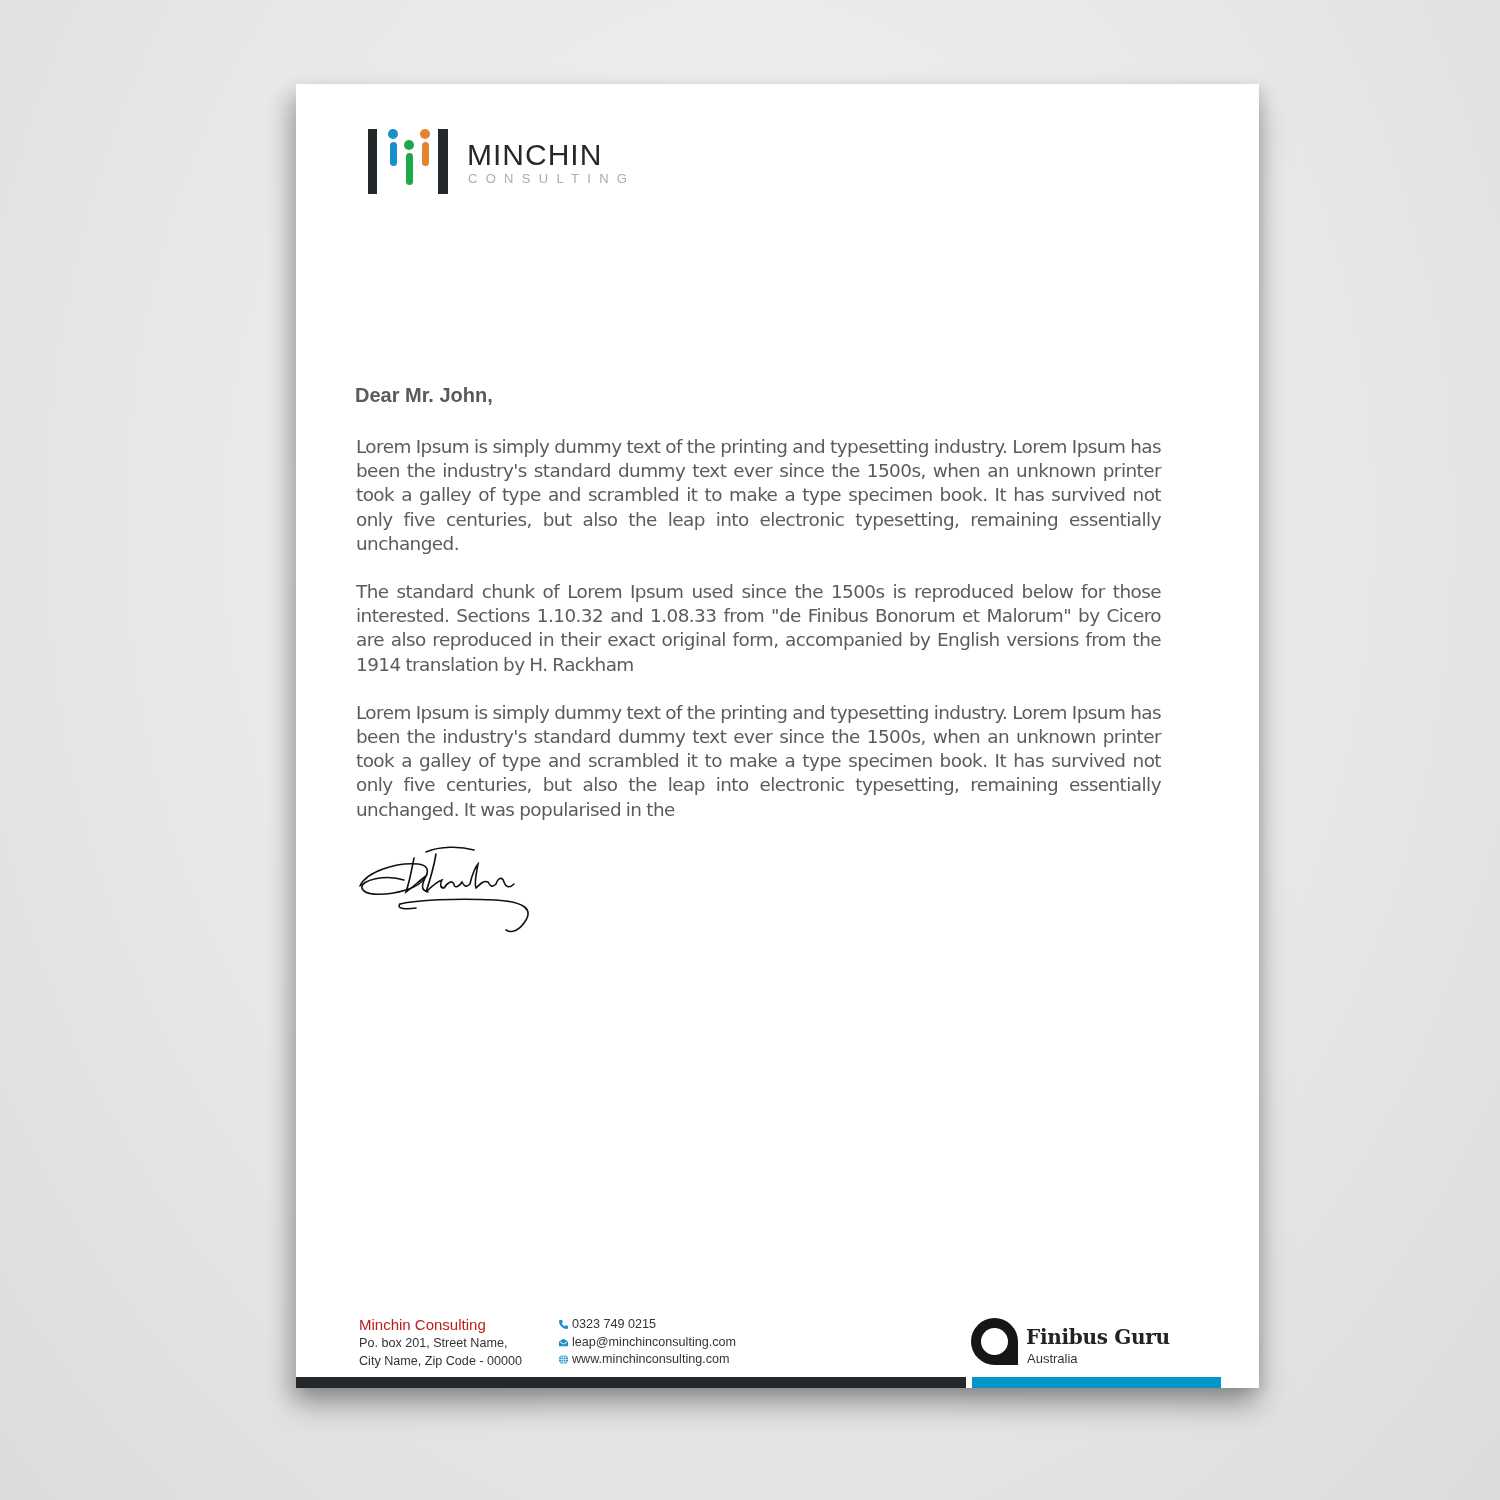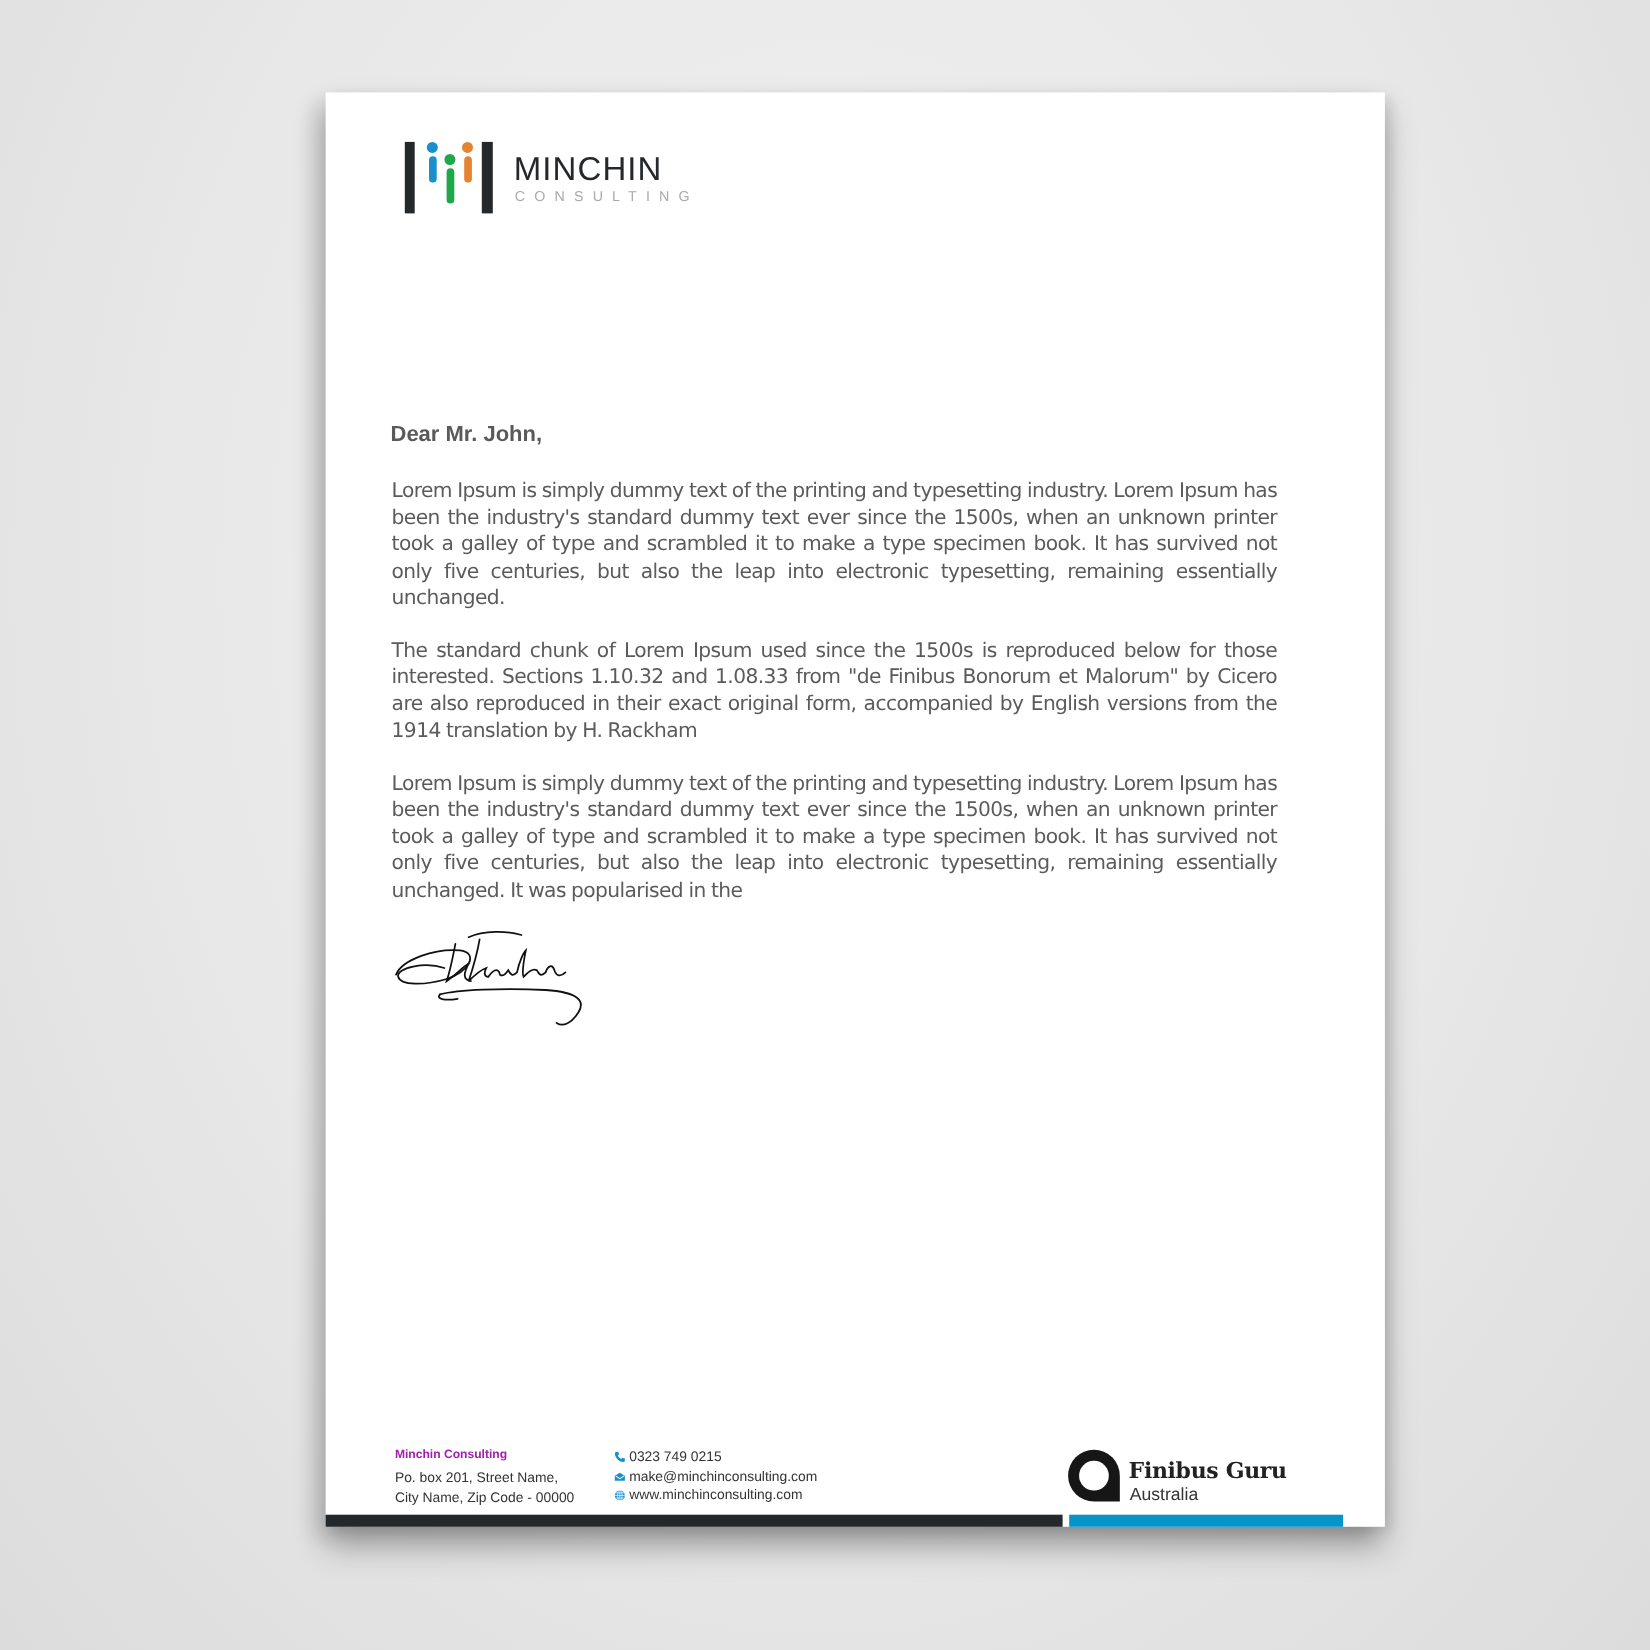--- a/index.html
+++ b/index.html
@@ -47,22 +47,22 @@
   }
   .letter-body { position: absolute; left: 60px; top: 351px; width: 805px; }
   .para {
     margin: 0 0 24px 0; font-size: 18.4px; line-height: 24.2px; color: #5b5b5b;
     text-align: justify; font-family: "DejaVu Sans", sans-serif; letter-spacing: -0.55px;
     word-spacing: -0.5px;
   }
   .signature { position: absolute; left: 60px; top: 760px; width: 180px; height: 95px; }
   
   .footer-company {
-    position: absolute; left: 63px; top: 1232px; font-size: 11px; font-weight: bold;
-    color: #a21caf;
+    position: absolute; left: 63px; top: 1232px; font-size: 15px; font-weight: normal;
+    color: #b91c1c;
   }
   .footer-addr {
     position: absolute; left: 63px; top: 1250px; font-size: 12.6px; line-height: 18px;
     color: #333; 
   }
   .footer-contacts { position: absolute; left: 262px; top: 1232px; font-size: 12.6px; line-height: 17.5px; color: #333; }
   .contact-row { display: flex; align-items: center; height: 17.5px; }
   .contact-row .ic { width: 11px; height: 11px; margin-right: 3px; display: inline-block; position: relative; }
   .rg-logo { position: absolute; left: 675px; top: 1234px; width: 200px; height: 50px; }
   .rg-mark {
@@ -70,21 +70,21 @@
     background: #161616; border-radius: 50% 50% 0 50%;
   }
   .rg-mark::after {
     content: ""; position: absolute; left: 10px; top: 10px; width: 27px; height: 27px;
     background: #fff; border-radius: 50%;
   }
   .rg-name {
     position: absolute; left: 55px; top: 7px; font-family: "DejaVu Serif", serif;
     font-size: 20px; font-weight: bold; color: #222; letter-spacing: -0.3px;
   }
-  .rg-sub { position: absolute; left: 56px; top: 33px; font-size: 16px; color: #333; }
+  .rg-sub { position: absolute; left: 56px; top: 33px; font-size: 13px; color: #333; }
   .bottom-bar-dark { position: absolute; left: 0; top: 1293px; width: 670px; height: 11px; background: #25282b; }
   .bottom-bar-blue { position: absolute; left: 676px; top: 1293px; width: 249px; height: 11px; background: #0695c9; }
 </style>
 </head>
 <body>
 
 <div class="page">
 
   <div class="logo">
     <div class="bar l"></div>
@@ -133,21 +133,21 @@
       <svg class="ic" viewBox="0 0 12 12">
           <path d="M2.5 1 L4.5 1 L5.2 3.6 L4 4.6 C4.6 6 5.8 7.3 7.3 8 L8.3 6.8 L11 7.5 L11 9.6 C11 10.4 10.3 11 9.5 11 C5 10.6 1.4 7 1 2.5 C1 1.6 1.6 1 2.5 1 Z" fill="#1a8fcd"></path>
         </svg>
       <span>0323 749 0215</span>
     </div>
     <div class="contact-row">
       <svg class="ic" viewBox="0 0 12 12">
           <path d="M1 5 L6 2 L11 5 L11 10 L1 10 Z" fill="#1a8fcd"></path>
           <path d="M1.8 5.2 L6 7.8 L10.2 5.2" stroke="#fff" stroke-width="1" fill="none"></path>
         </svg>
-      <span>make@minchinconsulting.com</span>
+      <span>leap@minchinconsulting.com</span>
     </div>
     <div class="contact-row">
       <svg class="ic" viewBox="0 0 12 12">
           <circle cx="6" cy="6" r="5" fill="#1a8fcd"></circle>
           <path d="M1 6 H11 M6 1 V11 M2 3.5 H10 M2 8.5 H10" stroke="#fff" stroke-width="0.7"></path>
           <ellipse cx="6" cy="6" rx="2.2" ry="5" stroke="#fff" stroke-width="0.7" fill="none"></ellipse>
         </svg>
       <span>www.minchinconsulting.com</span>
     </div>
   </div>

